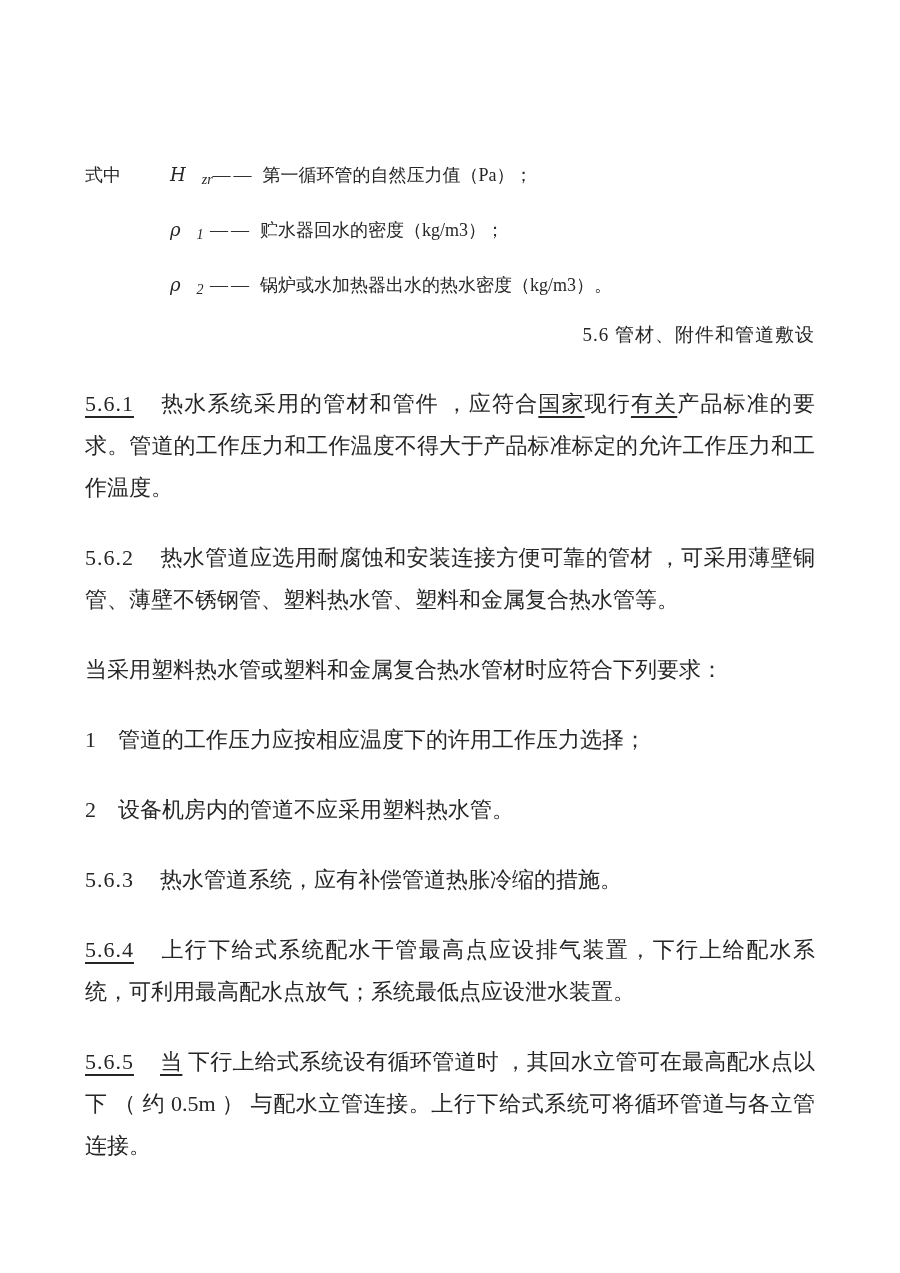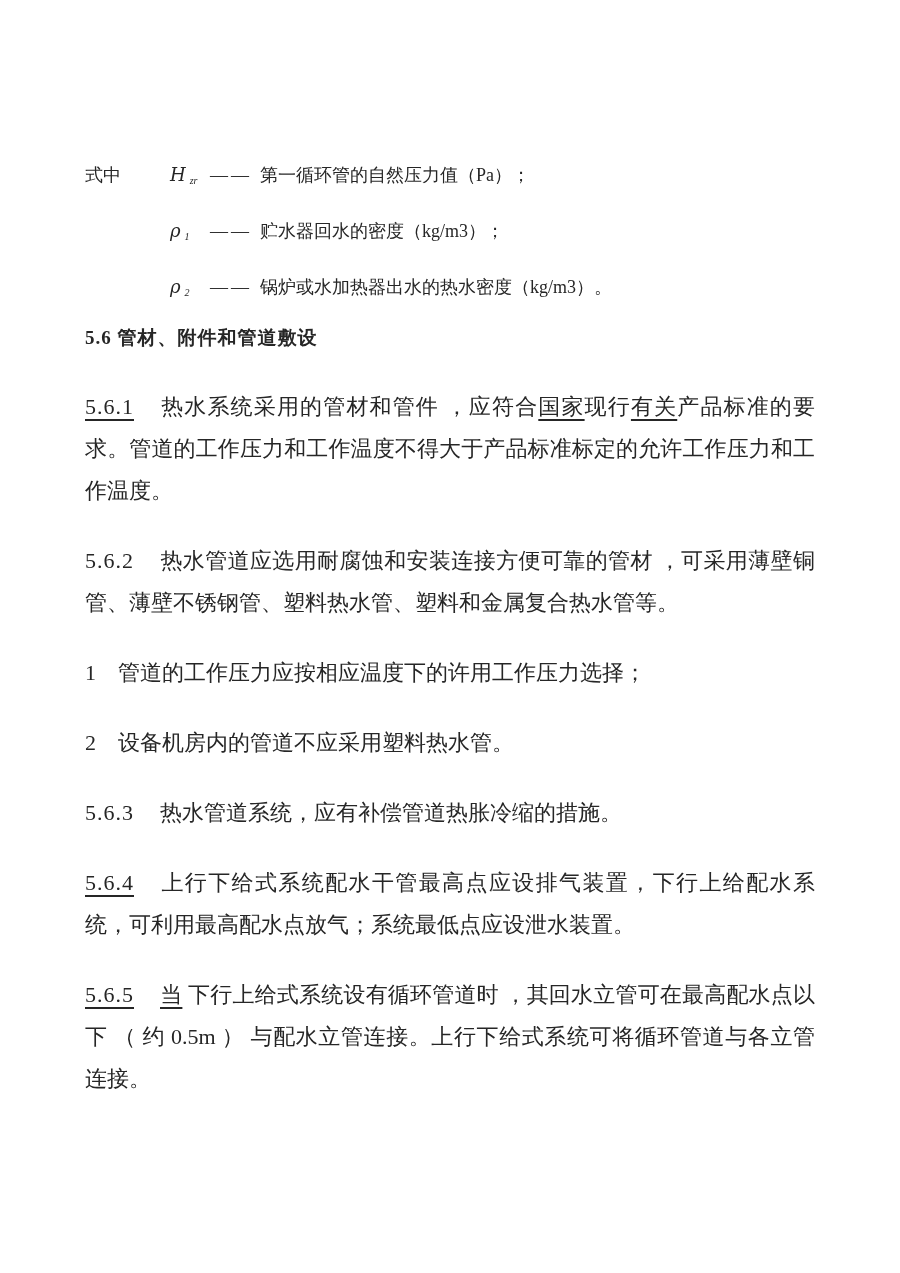--- a/index.html
+++ b/index.html
@@ -38,35 +38,35 @@
   .sym-wide { min-width: 74px; }
   .var {
     font-style: italic;
     font-family: "DejaVu Serif", serif;
   }
   .tri {
     font-style: normal;
     margin-right: 10px;
   }
   .sym sub {
-    font-size: 10px;
+    font-size: 14px;
     font-style: italic;
-    margin-left: 4px;
+    margin-left: 16px;
     vertical-align: -3px;
   }
   .dash {
     letter-spacing: 3px;
     margin-right: 8px;
   }
   
   .heading {
     font-size: 19px;
-    font-weight: 700;
+    font-weight: 400;
     line-height: 40px;
-    text-align: left;
+    text-align: right;
     letter-spacing: 1px;
     margin: 0 0 8px 0;
   }
   
   .para {
     font-size: 22px;
     line-height: 42px;
     text-align: justify;
     margin: 28px 0 0 0;
   }
@@ -96,20 +96,21 @@
 
     <div class="fline"><span class="where"></span><span class="sym"><span class="var">ρ</span><sub>2</sub></span><span class="dash">——</span><span class="desc">锅炉或水加热器出水的热水密度（kg/m3）。</span></div>
   </section>
 
   <h2 class="heading">5.6 管材、附件和管道敷设</h2>
 
   <p class="para"><span class="num u">5.6.1</span><span>热水系统采用的管材和管件 ，应符合</span><span class="u">国家</span><span>现行</span><span class="u">有关</span><span>产品标准的要求。管道的工作压力和工作温度不得大于产品标准标定的允许工作压力和工作温度。</span></p>
 
   <p class="para"><span class="num">5.6.2</span><span>热水管道应选用耐腐蚀和安装连接方便可靠的管材 ，可采用薄壁铜管、薄壁不锈钢管、塑料热水管、塑料和金属复合热水管等。</span></p>
 
+  <p class="para"><span>当采用塑料热水管或塑料和金属复合热水管材时应符合下列要求：</span></p>
 
   <p class="para"><span class="item-num">1</span><span>管道的工作压力应按相应温度下的许用工作压力选择；</span></p>
 
   <p class="para"><span class="item-num">2</span><span>设备机房内的管道不应采用塑料热水管。</span></p>
 
   <p class="para"><span class="num">5.6.3</span><span>热水管道系统，应有补偿管道热胀冷缩的措施。</span></p>
 
   <p class="para"><span class="num u">5.6.4</span><span>上行下给式系统配水干管最高点应设排气装置，下行上给配水系统，可利用最高配水点放气；系统最低点应设泄水装置。</span></p>
 
   <p class="para"><span class="num u">5.6.5</span><span class="u">当</span><span> 下行上给式系统设有循环管道时 ，其回水立管可在最高配水点以下 （ 约 0.5m ） 与配水立管连接。上行下给式系统可将循环管道与各立管连接。</span></p>

